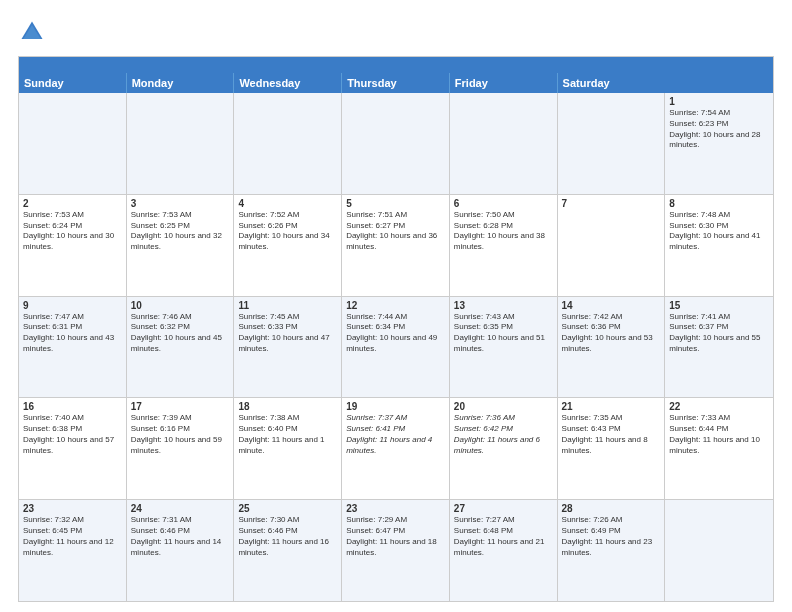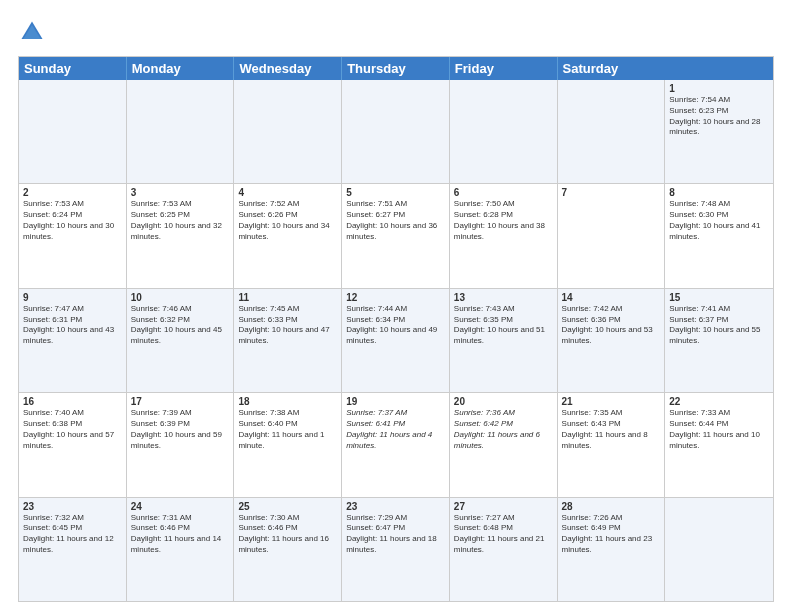--- a/index.html
+++ b/index.html
@@ -58,25 +58,26 @@
       flex-direction: column;
       border: 1px solid #ccc;
     }
     .cal-header {
       display: grid;
       grid-template-columns: repeat(7, 1fr);
       background: #3a7cc7;
     }
     .cal-header-cell {
       color: #fff;
-      font-size: 13px;
+      font-size: 11px;
       font-weight: bold;
       padding: 4px 5px;
       text-align: left;
       border-right: 1px solid #5a9cd7;
+      margin-top: 16px;
     }
     .cal-header-cell:last-child { border-right: none; }
     .cal-body {
       flex: 1;
       display: flex;
       flex-direction: column;
     }
     .cal-row {
       flex: 1;
       display: grid;
@@ -241,21 +242,21 @@
         <div class="cal-row">
           <div class="cal-cell">
             <span class="day-num">16</span>
             <div class="cell-info" style="white-space: pre-line;">Sunrise: 7:40 AM
 Sunset: 6:38 PM
 Daylight: 10 hours and 57 minutes.</div>
           </div>
           <div class="cal-cell">
             <span class="day-num">17</span>
             <div class="cell-info" style="white-space: pre-line;">Sunrise: 7:39 AM
-Sunset: 6:39 PM
+Sunset: 6:16 PM
 Daylight: 10 hours and 59 minutes.</div>
           </div>
           <div class="cal-cell">
             <span class="day-num">18</span>
             <div class="cell-info" style="white-space: pre-line;">Sunrise: 7:38 AM
 Sunset: 6:40 PM
 Daylight: 11 hours and 1 minute.</div>
           </div>
           <div class="cal-cell">
             <span class="day-num">19</span>

